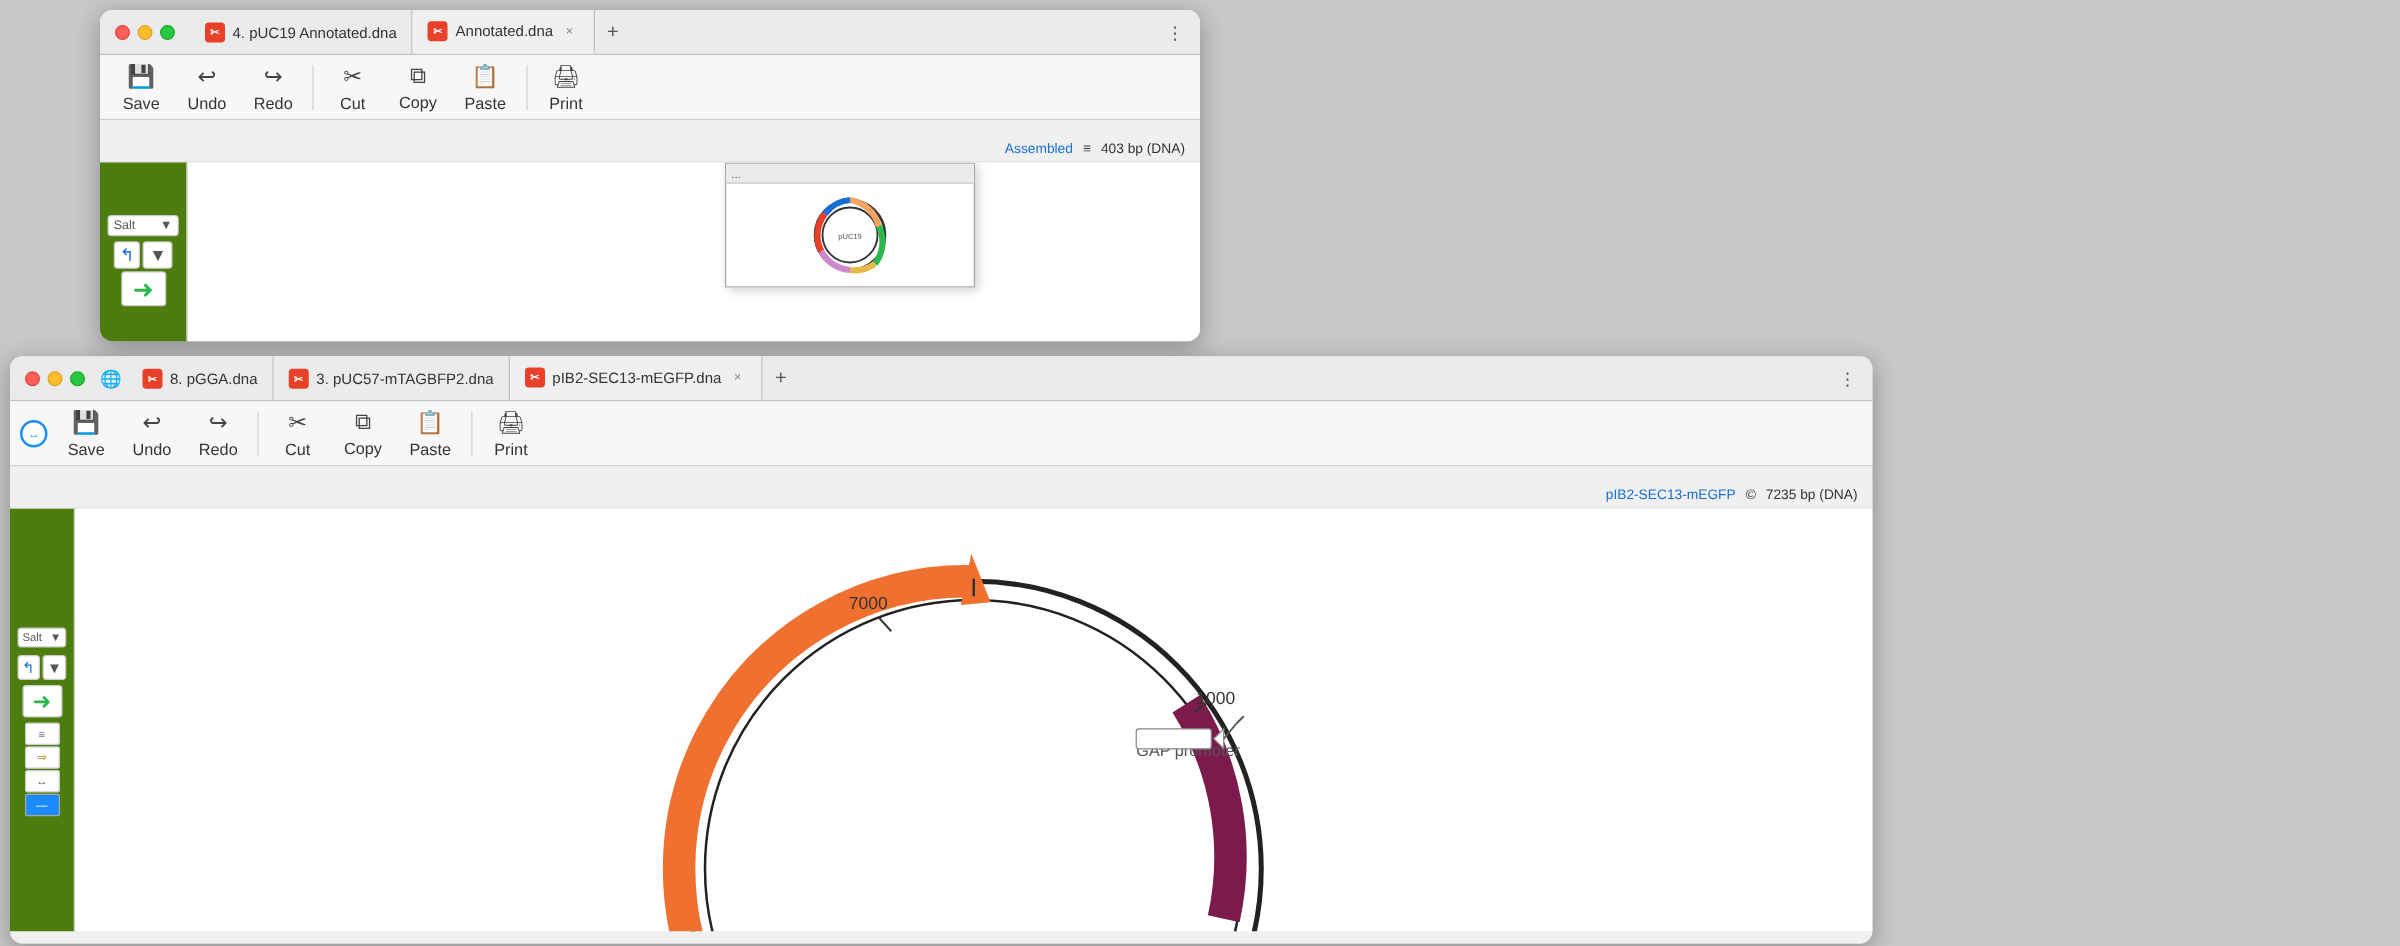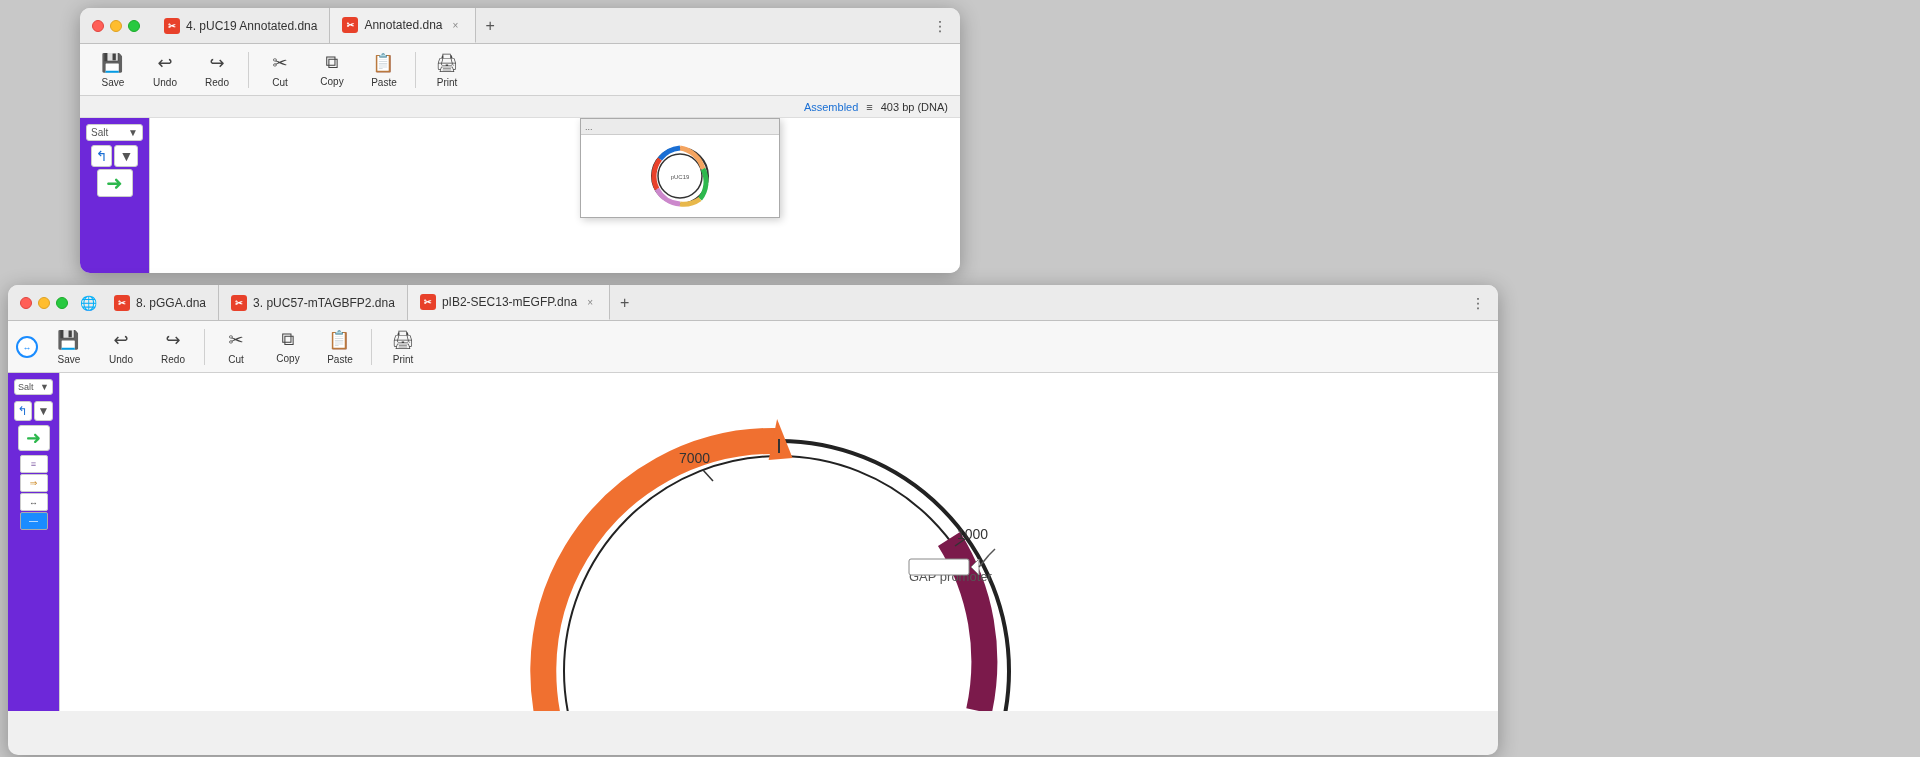--- a/index.html
+++ b/index.html
@@ -148,21 +148,21 @@
       border-radius: 4px;
       min-width: 50px;
     }
 
     .toolbar-btn-icon {
       font-size: 18px;
       color: #444;
     }
 
     .toolbar-btn-label {
-      font-size: 10px;
+      font-size: 13px;
       color: #333;
     }
 
     .toolbar-divider {
       width: 1px;
       height: 36px;
       background: #d0d0d0;
       margin: 0 4px;
     }
 
@@ -171,43 +171,45 @@
       display: flex;
       justify-content: flex-end;
       align-items: center;
       padding: 2px 12px;
       background: #f0f0f0;
       border-bottom: 1px solid #ddd;
       font-size: 11px;
       color: #333;
       height: 22px;
       gap: 8px;
+      margin-top: 12px;
     }
 
     .info-bar-title {
       color: #1a6fd4;
       font-weight: 500;
     }
 
     
     .main-area {
       display: flex;
       height: calc(100% - 110px);
     }
 
     .sidebar {
       width: 70px;
       border-right: 1px solid #d0d0d0;
-      background: #6d28d9;
+      background: #4d7c0f;
       display: flex;
       flex-direction: column;
       align-items: center;
       padding: 4px;
       gap: 4px;
       overflow: hidden;
+      justify-content: center;
     }
 
     .sidebar-top {
       width: 100%;
       display: flex;
       flex-direction: column;
       align-items: center;
       gap: 2px;
     }
 
@@ -256,21 +258,21 @@
       width: 52px;
     }
 
     
     .plasmid-diagram {
       width: 100%;
       height: 100%;
       display: flex;
       align-items: flex-start;
       justify-content: center;
-      padding-top: 18px;
+      padding-top: 8px;
     }
 
     
     .cursor-indicator {
       position: absolute;
       left: 8px;
       top: 50%;
       transform: translateY(-50%);
       width: 22px;
       height: 22px;
@@ -497,20 +499,25 @@
       <span class="toolbar-btn-icon">📋</span>
       <span class="toolbar-btn-label">Paste</span>
     </div>
     <div class="toolbar-divider"></div>
     <div class="toolbar-btn">
       <span class="toolbar-btn-icon">🖨</span>
       <span class="toolbar-btn-label">Print</span>
     </div>
   </div>
 
+  <div class="info-bar">
+    <span class="info-bar-title">pIB2-SEC13-mEGFP</span>
+    <span>©</span>
+    <span>7235 bp  (DNA)</span>
+  </div>
 
   <div class="main-area" style="height:calc(100% - 132px);">
 
     <div class="sidebar" style="width:52px;">
 
       <div style="display:flex;align-items:center;width:100%;padding:2px;">
         <div style="font-size:9px;color:#555;padding:2px 3px;border:1px solid #ccc;border-radius:3px;background:white;width:100%;display:flex;justify-content:space-between;cursor:pointer;">
           <span>Salt</span>
           <span>▼</span>
         </div>

